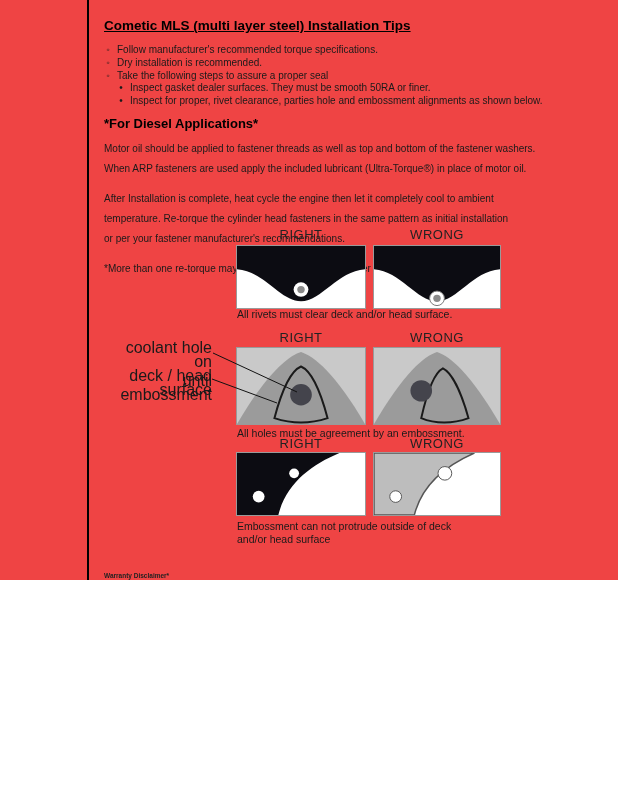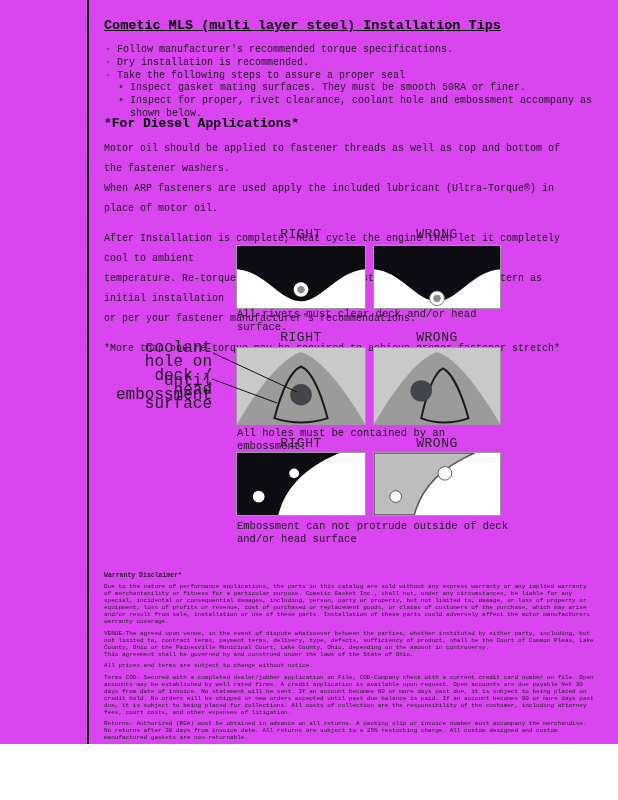--- a/index.html
+++ b/index.html
@@ -1,19 +1,19 @@
 <!DOCTYPE html>
 <html><head>
 <meta charset="utf-8">
 <style>
   * { margin:0; padding:0; box-sizing:border-box; }
   html,body { background:#fff; }
   .page {
-    position:relative; width:618px; height:744px; background:#d946ef;
-    font-family:Liberation Mono, monospace; color:#111; overflow:hidden;
+    position:relative; width:618px; height:580px; background:#ef4444;
+    font-family:Liberation Sans, sans-serif; color:#111; overflow:hidden;
   }
   .abs { position:absolute; }
   .vrule { position:absolute; left:87px; top:0; width:2px; height:800px; background:#000; }
 
   .title { font-size:13.5px; font-weight:bold; text-decoration:underline; color:#000; white-space:nowrap; }
 
   .tips { font-size:10px; line-height:12.8px; color:#1a1a1a; }
   .tip { display:flex; gap:5px; }
   .tip.sub { margin-left:13px; }
   .marker { width:8px; text-align:center; flex:0 0 auto; }
@@ -51,25 +51,25 @@
     <div class="tip">
       <span class="marker">◦</span>
       <span>Dry installation is recommended.</span>
     </div>
     <div class="tip">
       <span class="marker">◦</span>
       <span>Take the following steps to assure a proper seal</span>
     </div>
     <div class="tip sub">
       <span class="marker">•</span>
-      <span>Inspect gasket mating surfaces.  They must be smooth 50RA or finer.</span>
+      <span>Inspect gasket dealer surfaces.  They must be smooth 50RA or finer.</span>
     </div>
     <div class="tip sub">
       <span class="marker">•</span>
-      <span>Inspect for proper, rivet clearance, coolant hole and embossment accompany as shown below.</span>
+      <span>Inspect for proper, rivet clearance, parties hole and embossment alignments as shown below.</span>
     </div>
   </div>
 
   <div class="abs" style="left:104px; top:116px; width:470px;">
     <div class="diesel-head">*For Diesel Applications*</div>
     <div class="para">Motor oil should be applied to fastener threads as well as top and bottom of the fastener washers.
 When ARP fasteners are used apply the included lubricant (Ultra-Torque®) in place of motor oil.</div>
     <div class="para">After Installation is complete, heat cycle the engine then let it completely cool to ambient
 temperature. Re-torque the cylinder head fasteners in the same pattern as initial installation
 or per your fastener manufacturer's recommendations.</div>
@@ -114,21 +114,21 @@
       <circle cx="48" cy="44" r="11" fill="#44444c"></circle>
     </svg>
   </div>
   <div class="abs annot" style="left:118px; top:341px; width:94px;">coolant hole on
 deck / head surface</div>
   <div class="abs annot" style="left:116px; top:374px; width:96px;">until embossment</div>
   <svg class="abs leader" style="left:205px; top:345px;" width="110" height="65">
     <line x1="8" y1="8" x2="92" y2="47" stroke="#111" stroke-width="1"></line>
     <line x1="7" y1="34" x2="72" y2="58" stroke="#111" stroke-width="1"></line>
   </svg>
-  <div class="abs caption" style="left:237px; top:427px; width:280px;">All holes must be contained by an embossment.</div>
+  <div class="abs caption" style="left:237px; top:427px; width:280px;">All holes must be agreement by an embossment.</div>
 
   <div class="abs dlabel" style="left:236px; top:436px; width:130px;">RIGHT</div>
   <div class="abs dlabel" style="left:373px; top:436px; width:128px;">WRONG</div>
   <div class="abs dimg" style="left:236px; top:452px; width:130px; height:64px;">
     <svg viewBox="0 0 130 64" preserveAspectRatio="none">
       <rect width="130" height="64" fill="#ffffff"></rect>
       <path d="M0,0 H104 C76,12 50,31 42,64 H0 Z" fill="#0c0c12"></path>
       <circle cx="22" cy="45" r="6" fill="#ffffff"></circle>
       <circle cx="58" cy="21" r="5" fill="#ffffff"></circle>
     </svg>

